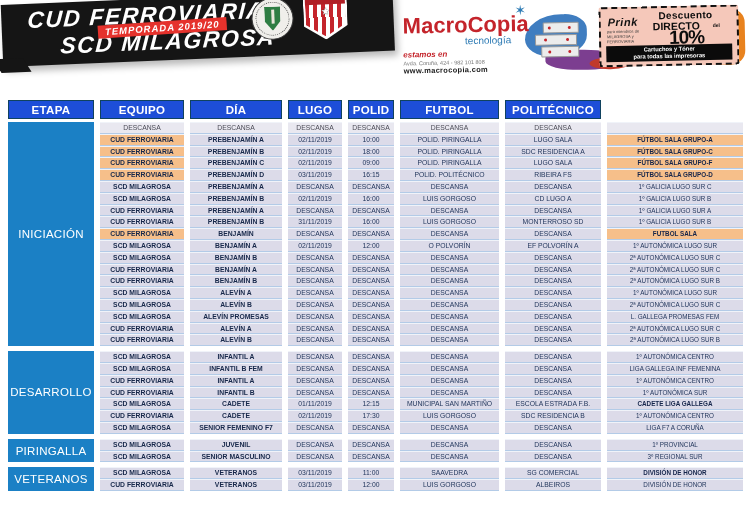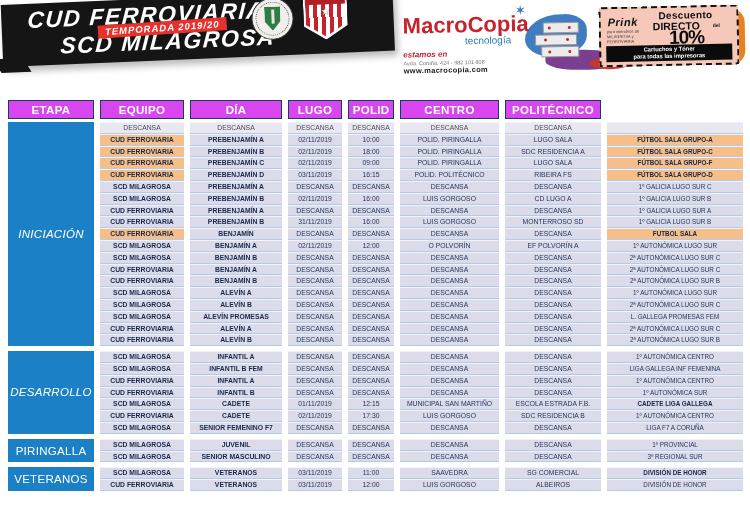--- a/index.html
+++ b/index.html
@@ -71,21 +71,21 @@
   .c-del{position:absolute;left:112px;top:15px;font-size:5px;font-weight:bold;color:#0d0d0d;}
   .c-pct{position:absolute;left:68px;top:19px;font-size:19px;font-weight:bold;color:#0d0d0d;letter-spacing:-1px;}
   .c-black{
     position:absolute;left:5px;bottom:3px;width:126px;background:#0b0b0b;color:#fff;
     font-size:5.8px;font-weight:bold;text-align:center;line-height:6.6px;padding:1.5px 0;
   }
   
   .tablewrap{position:absolute;left:8px;top:100px;width:735px;}
   .hdr,.group{display:grid;grid-template-columns:86px 84px 92px 54px 46px 99px 96px 136px;column-gap:6px;}
   .hdr div{
-    background:#d946ef;border:1px solid #10425f;color:#fff;font-weight:bold;font-size:11.5px;
+    background:#1d4ed8;border:1px solid #10425f;color:#fff;font-weight:bold;font-size:11.5px;
     text-align:center;height:19px;line-height:18px;letter-spacing:.3px;box-sizing:border-box;white-space:nowrap;overflow:hidden;
   }
   .group{grid-auto-rows:11.8px;margin-bottom:5px;}
   .group:first-of-type{margin-top:3px;}
   .etapa{
     grid-column:1;background:#1b80c5;color:#fff;display:flex;align-items:center;justify-content:center;
     font-size:11.5px;letter-spacing:.3px;white-space:nowrap;overflow:hidden;
   }
   .cell{
     background:#dcdbe9;font-size:6.8px;color:#22365c;text-align:center;line-height:10.5px;
@@ -158,26 +158,26 @@
   </div>
 </div>
 
 <div class="tablewrap">
   <div class="hdr" id="hdr">
       <div>ETAPA</div>
       <div>EQUIPO</div>
       <div>DÍA</div>
       <div>LUGO</div>
       <div>POLID</div>
-      <div>CENTRO</div>
+      <div>FUTBOL</div>
       <div>POLITÉCNICO</div>
     </div>
   <div id="groups">
       <div class="group">
-        <div class="etapa" style="grid-row: 1 / span 19; font-style: italic;">INICIACIÓN</div>
+        <div class="etapa" style="grid-row: 1 / span 19;">INICIACIÓN</div>
         <div class="cell b rest-cell">DESCANSA</div>
         <div class="cell b rest-cell">DESCANSA</div>
         <div class="cell rest-cell">DESCANSA</div>
         <div class="cell rest-cell">DESCANSA</div>
         <div class="cell rest-cell">DESCANSA</div>
         <div class="cell rest-cell">DESCANSA</div>
         <div class="cell comp rest-cell"></div>
         <div class="cell b hl">CUD FERROVIARIA</div>
         <div class="cell b">PREBENJAMÍN A</div>
         <div class="cell">02/11/2019</div>
@@ -299,21 +299,21 @@
         <div class="cell comp">2ª AUTONÓMICA LUGO SUR C</div>
         <div class="cell b">CUD FERROVIARIA</div>
         <div class="cell b">ALEVÍN B</div>
         <div class="cell">DESCANSA</div>
         <div class="cell">DESCANSA</div>
         <div class="cell">DESCANSA</div>
         <div class="cell">DESCANSA</div>
         <div class="cell comp">2ª AUTONÓMICA LUGO SUR B</div>
       </div>
       <div class="group">
-        <div class="etapa" style="grid-row: 1 / span 7; font-style: italic;">DESARROLLO</div>
+        <div class="etapa" style="grid-row: 1 / span 7;">DESARROLLO</div>
         <div class="cell b">SCD MILAGROSA</div>
         <div class="cell b">INFANTIL A</div>
         <div class="cell">DESCANSA</div>
         <div class="cell">DESCANSA</div>
         <div class="cell">DESCANSA</div>
         <div class="cell">DESCANSA</div>
         <div class="cell comp">1º AUTONÓMICA CENTRO</div>
         <div class="cell b">SCD MILAGROSA</div>
         <div class="cell b">INFANTIL B FEM</div>
         <div class="cell">DESCANSA</div>

